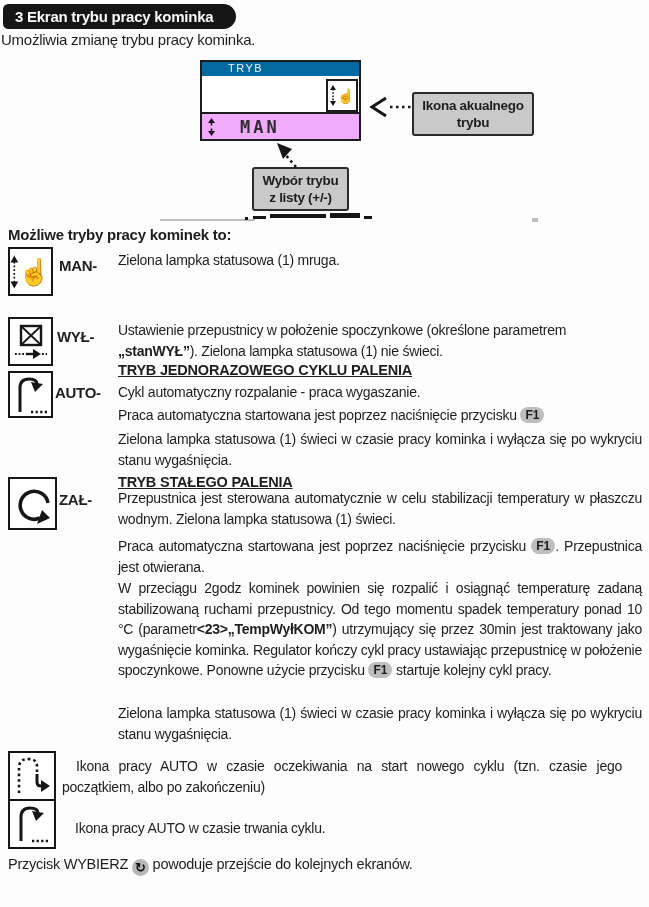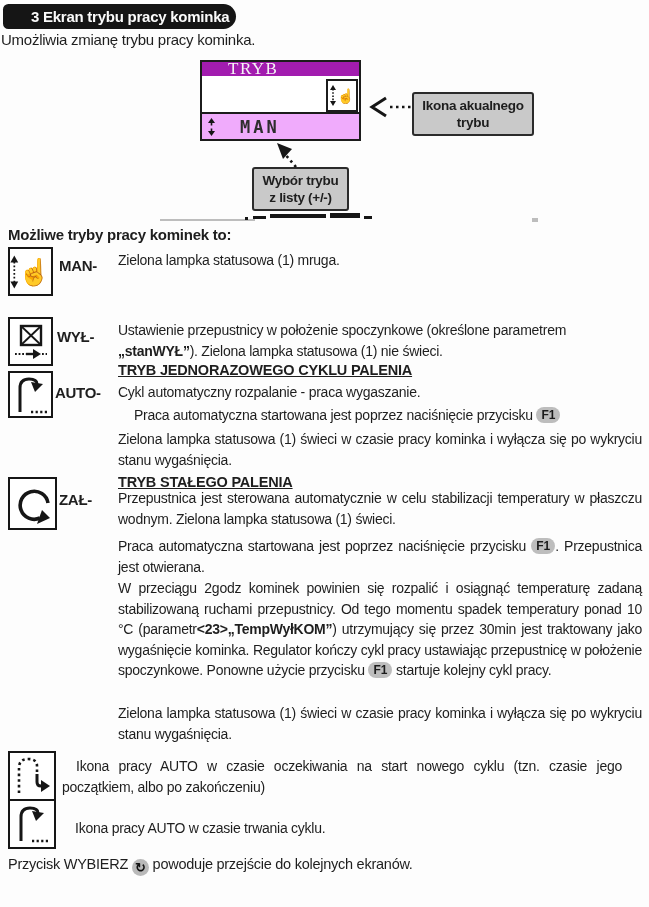--- a/index.html
+++ b/index.html
@@ -8,26 +8,26 @@
     background:#fdfdfd;color:#1e1e1e;
     font-family:"Liberation Sans",sans-serif;
     font-size:14px;letter-spacing:-0.25px;
   }
   .abs{position:absolute;box-sizing:border-box;}
   
   .badge{
     left:3px;top:4px;width:233px;height:25px;
     background:#151515;color:#fafafa;
     border-radius:6px 14px 14px 6px;
-    font-weight:700;font-size:15px;line-height:25px;padding-left:28px;
+    font-weight:700;font-size:15px;line-height:25px;padding-left:12px;
   }
   .intro{left:1px;top:31px;font-size:15px;}
   
   .screen{left:200px;top:60px;width:161px;height:81px;border:2px solid #1c1c1c;background:#fff;display:flex;flex-direction:column;}
-  .screen-title{background:#a21caf;color:#f5f5f5;height:14px;line-height:13px;font-family:Liberation Serif, serif;font-size:17px;letter-spacing:1.5px;padding-left:26px;}
+  .screen-title{background:#0369a1;color:#f5f5f5;height:14px;line-height:13px;font-family:Liberation Sans, sans-serif;font-size:11px;letter-spacing:1.5px;padding-left:26px;}
   .screen-main{flex:1;position:relative;background:#fff;}
   .current-mode-box{position:absolute;right:1px;bottom:0;width:28px;height:29px;border:2px solid #1c1c1c;background:#fff;display:flex;align-items:center;justify-content:center;gap:0;}
   .screen-bottom{height:25px;border-top:2px solid #1c1c1c;display:flex;align-items:center;background:#f0abfc;}
   .mode-text{font-family:"DejaVu Sans Mono",monospace;font-size:17px;font-weight:600;letter-spacing:3px;margin-left:24px;color:#2e2e2e;}
   .hand{font-size:14px;line-height:1;letter-spacing:0;}
   
   .callout{background:#c9c9c9;border:2px solid #2b2b2b;border-radius:3px;font-weight:700;font-size:13.5px;line-height:17px;text-align:center;padding:3px 4px;letter-spacing:-0.3px;}
   .callout1{left:412px;top:92px;width:122px;}
   .callout2{left:252px;top:167px;width:97px;}
   
@@ -130,21 +130,21 @@
 <div class="abs uheading" style="left:118px;top:362px">TRYB JEDNORAZOWEGO CYKLU PALENIA</div>
 <div class="abs mode-icon" style="left:8px;top:371px;width:45px;height:47px">
   <svg width="34" height="38" viewBox="0 0 34 38">
     <path class="stroke" d="M6,36 L6,12 Q6,3 15,3 Q23,3 23,8" stroke-width="3"></path>
     <polygon class="fillset" points="17,6 29,8 21,16"></polygon>
     <line class="stroke" x1="17" y1="36" x2="33" y2="36" stroke-width="2.4" stroke-dasharray="2.2 2.4"></line>
   </svg>
 </div>
 <div class="abs mode-label" style="left:55px;top:384px">AUTO-</div>
 <div class="abs line" style="left:118px;top:382px">Cykl automatyczny rozpalanie - praca wygaszanie.</div>
-<div class="abs line" style="left:134px;top:405px"><span>Praca automatyczna startowana jest poprzez naciśnięcie przycisku </span><span class="f1">F1</span></div>
+<div class="abs line" style="left:118px;top:405px"><span>Praca automatyczna startowana jest poprzez naciśnięcie przycisku </span><span class="f1">F1</span></div>
 <div class="abs body-text" style="left:118px;top:429px">Zielona lampka statusowa (1) świeci w czasie pracy kominka i wyłącza się po wykryciu stanu wygaśnięcia.</div>
 
 <div class="abs uheading" style="left:118px;top:474px">TRYB STAŁEGO PALENIA</div>
 <div class="abs mode-icon" style="left:8px;top:477px;width:49px;height:53px">
   <svg width="40" height="44" viewBox="0 0 40 44">
     <path class="stroke" d="M27,36 A 14,14 0 1 1 35,21" stroke-width="3.6"></path>
     <polygon class="fillset" points="24,42 29,28 37,36"></polygon>
   </svg>
 </div>
 <div class="abs mode-label" style="left:59px;top:491px">ZAŁ-</div>

